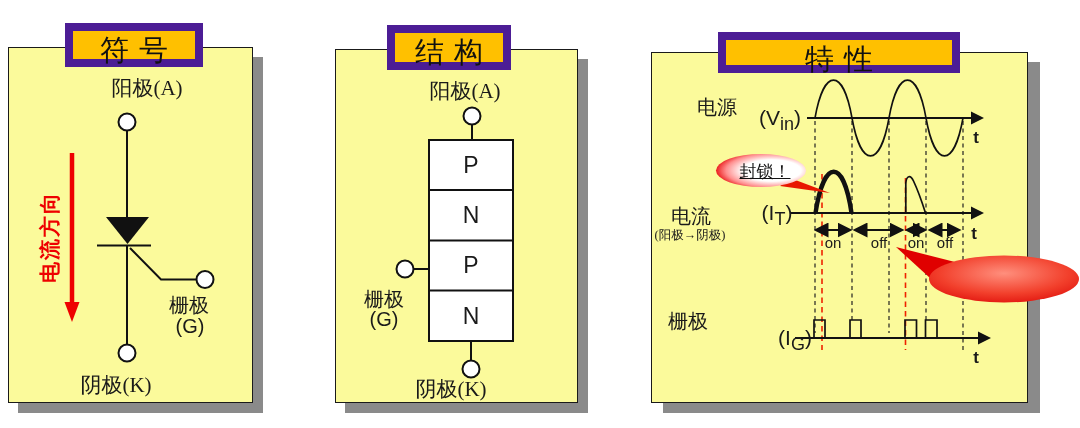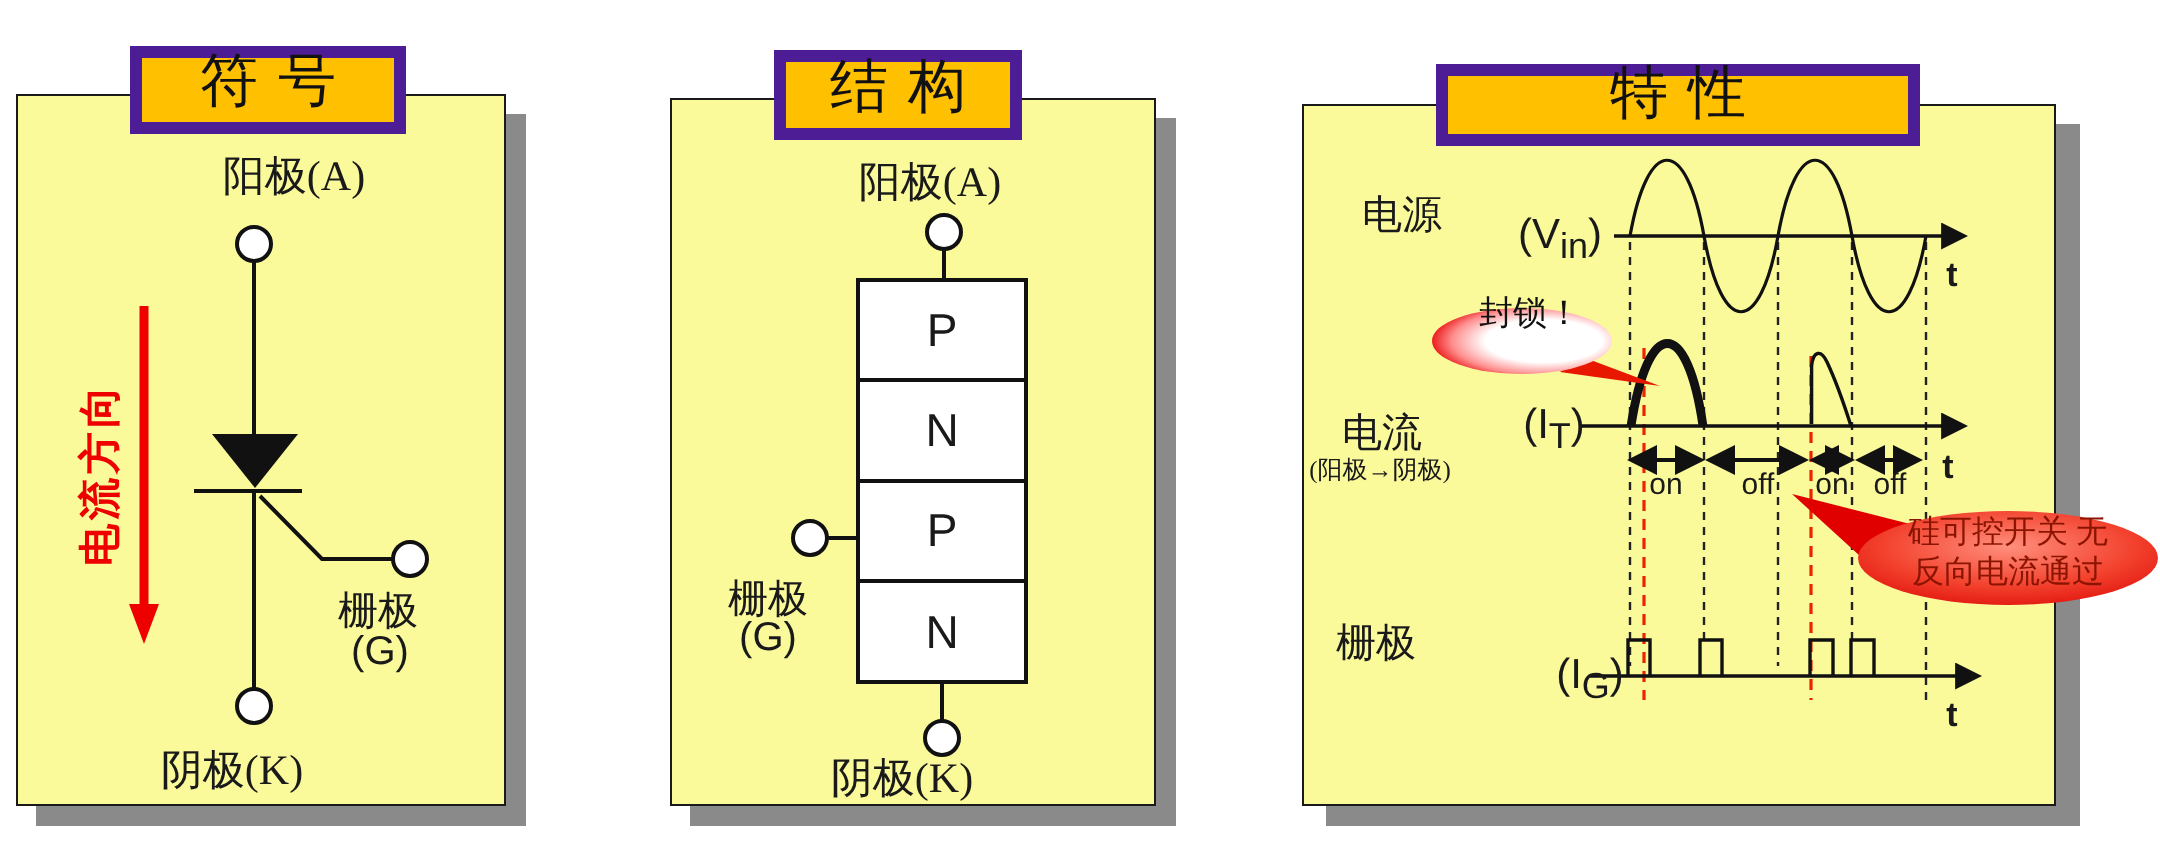--- a/index.html
+++ b/index.html
@@ -1,22 +1,22 @@
 <!DOCTYPE html>
 <html><head>
 <meta charset="utf-8">
 <style>
   html,body{margin:0;padding:0;background:#fff;}
   .canvas{position:relative;width:1080px;height:428px;background:#ffffff;overflow:hidden;
           font-family:"Liberation Sans",sans-serif;}
   .shadow{position:absolute;background:#8a8a8a;z-index:1;}
   .panel{position:absolute;background:#fbfa9b;border:1.5px solid #1a1a1a;box-sizing:border-box;z-index:2;}
   .overlay{position:absolute;left:0;top:0;z-index:3;pointer-events:none;}
-  .titlebox{position:absolute;background:#ffc000;border:6px solid #4c1d95;box-sizing:border-box;
-            z-index:4;display:flex;align-items:flex-end;justify-content:center;
+  .titlebox{position:absolute;background:#ffc000;border:8px solid #4c1d95;box-sizing:border-box;
+            z-index:4;display:flex;align-items:flex-start;justify-content:center;
             font-family:"Liberation Serif",serif;font-size:29px;color:#111;letter-spacing:10px;text-indent:10px;}
   .lbl{position:absolute;z-index:4;font-family:"Liberation Serif",serif;color:#1a1a1a;
        text-align:center;white-space:nowrap;}
   .sans{font-family:"Liberation Sans",sans-serif;}
   .sub{font-size:18px;vertical-align:-5px;}
   .vtext{transform:rotate(-90deg);color:#ee0000;letter-spacing:2px;font-weight:bold;}
   .tlab{font-family:"Liberation Sans",sans-serif;font-weight:bold;font-size:17px;}
   .noteTxt{color:#8a1400;line-height:20px;font-size:16px;font-family:"Liberation Serif",serif;}
 </style>
 </head>
@@ -137,44 +137,40 @@
 
   <div class="lbl" style="left:405px;top:77px;width:120px;font-size:21px;">阳极(A)</div>
   <div class="lbl sans" style="left:431px;top:152px;width:80px;font-size:23px;">P</div>
   <div class="lbl sans" style="left:431px;top:202px;width:80px;font-size:23px;">N</div>
   <div class="lbl sans" style="left:431px;top:252px;width:80px;font-size:23px;">P</div>
   <div class="lbl sans" style="left:431px;top:303px;width:80px;font-size:23px;">N</div>
   <div class="lbl" style="left:344px;top:286px;width:80px;font-size:20px;">栅极</div>
   <div class="lbl sans" style="left:344px;top:308px;width:80px;font-size:20px;">(G)</div>
   <div class="lbl" style="left:391px;top:375px;width:120px;font-size:21px;">阴极(K)</div>
 
-  <div class="lbl" style="left:665px;top:94px;width:72px;text-align:center;font-size:20px;">电源</div>
+  <div class="lbl" style="left:665px;top:94px;width:72px;text-align:right;font-size:20px;">电源</div>
   <div class="lbl sans" style="left:752px;top:106px;width:56px;font-size:21px;">
     <span>(V</span><span class="sub">in</span><span>)</span>
   </div>
   <div class="lbl tlab" style="left:966px;top:128px;width:20px;">t</div>
 
-  <div class="lbl" style="left:725px;top:145px;width:80px;font-size:17px;color:#111;">封锁！</div>
+  <div class="lbl" style="left:725px;top:160px;width:80px;font-size:17px;color:#111;text-decoration:underline;">封锁！</div>
 
   <div class="lbl" style="left:671px;top:203px;width:72px;text-align:left;font-size:20px;">电流</div>
   <div class="lbl" style="left:644px;top:227px;width:92px;font-size:12.5px;">(阳极→阴极)</div>
   <div class="lbl sans" style="left:753px;top:201px;width:48px;font-size:21px;">
     <span>(I</span><span class="sub">T</span><span>)</span>
   </div>
   <div class="lbl tlab" style="left:964px;top:224px;width:20px;">t</div>
 
   <div class="lbl sans" style="left:813px;top:234px;width:40px;font-size:15px;">on</div>
   <div class="lbl sans" style="left:859px;top:234px;width:40px;font-size:15px;">off</div>
   <div class="lbl sans" style="left:896px;top:234px;width:40px;font-size:15px;">on</div>
   <div class="lbl sans" style="left:925px;top:234px;width:40px;font-size:15px;">off</div>
 
-  <div class="lbl noteTxt" style="left:929px;top:257px;width:150px;">
-    <div>硅可控开关 无</div>
-    <div>反向电流通过</div>
-  </div>
 
   <div class="lbl" style="left:668px;top:308px;width:72px;text-align:left;font-size:20px;">栅极</div>
   <div class="lbl sans" style="left:771px;top:326px;width:48px;font-size:21px;">
     <span>(I</span><span class="sub">G</span><span>)</span>
   </div>
   <div class="lbl tlab" style="left:966px;top:348px;width:20px;">t</div>
 
 </div>
 
 </body></html>

